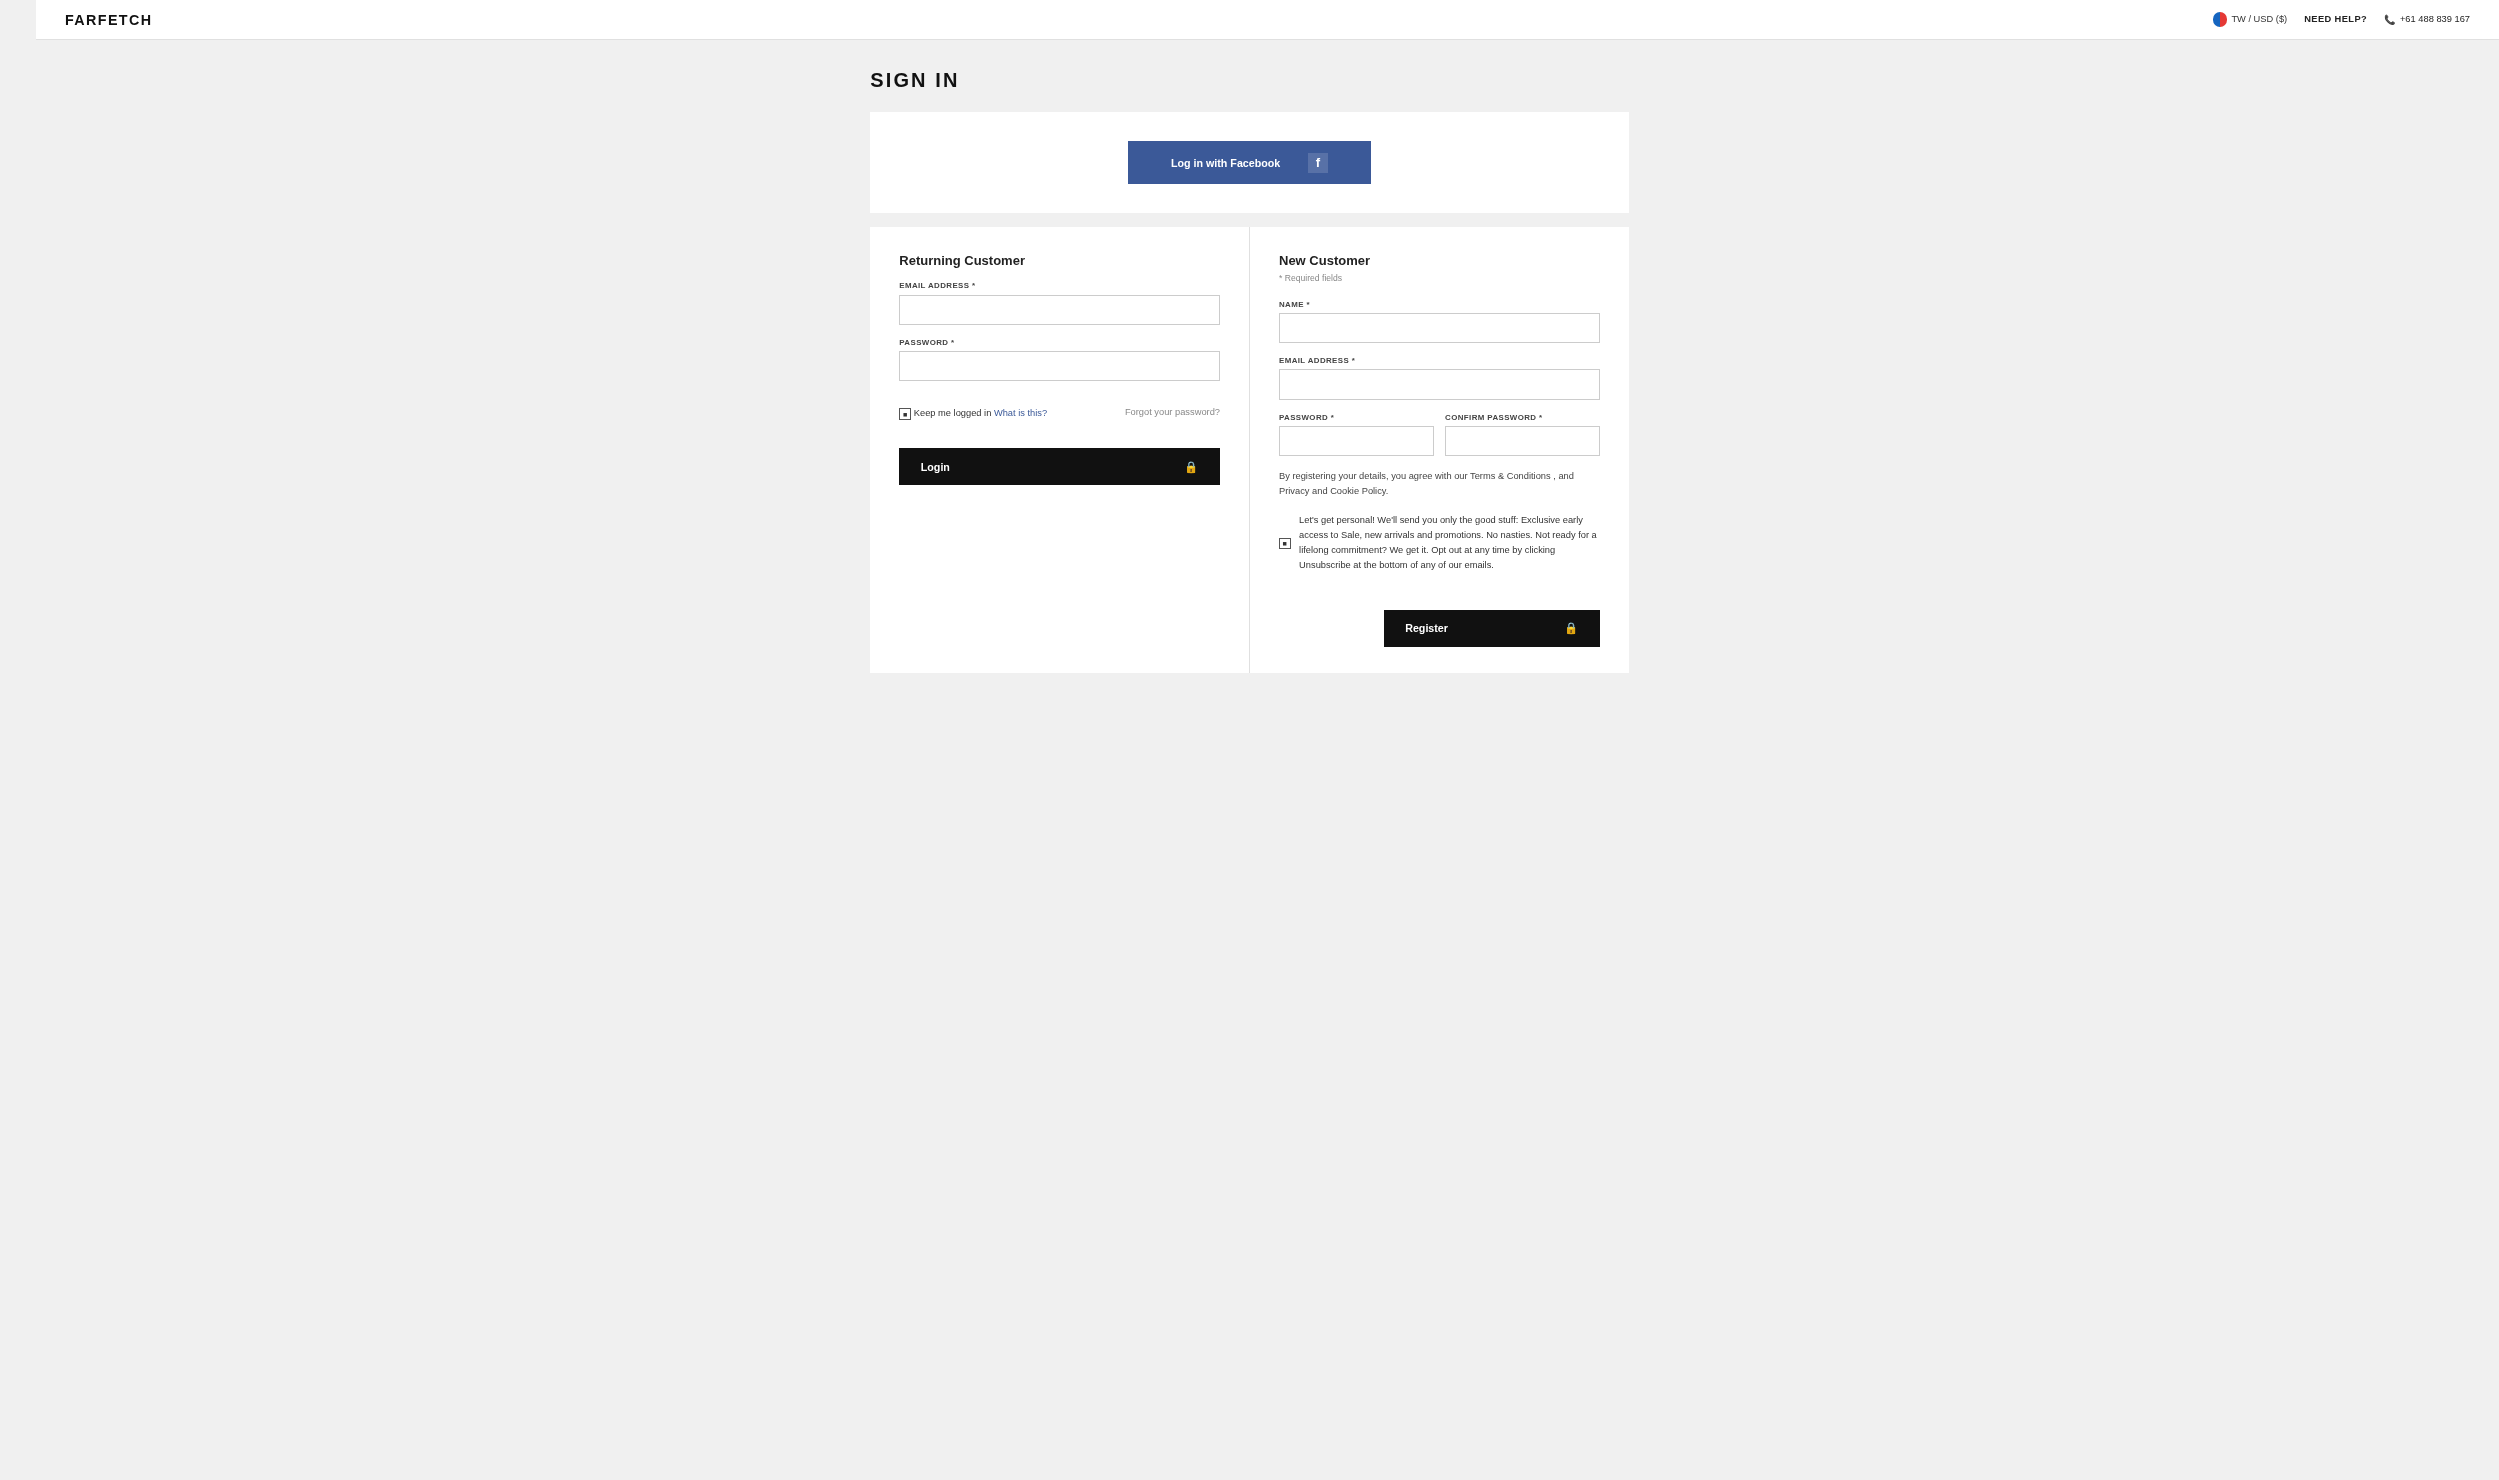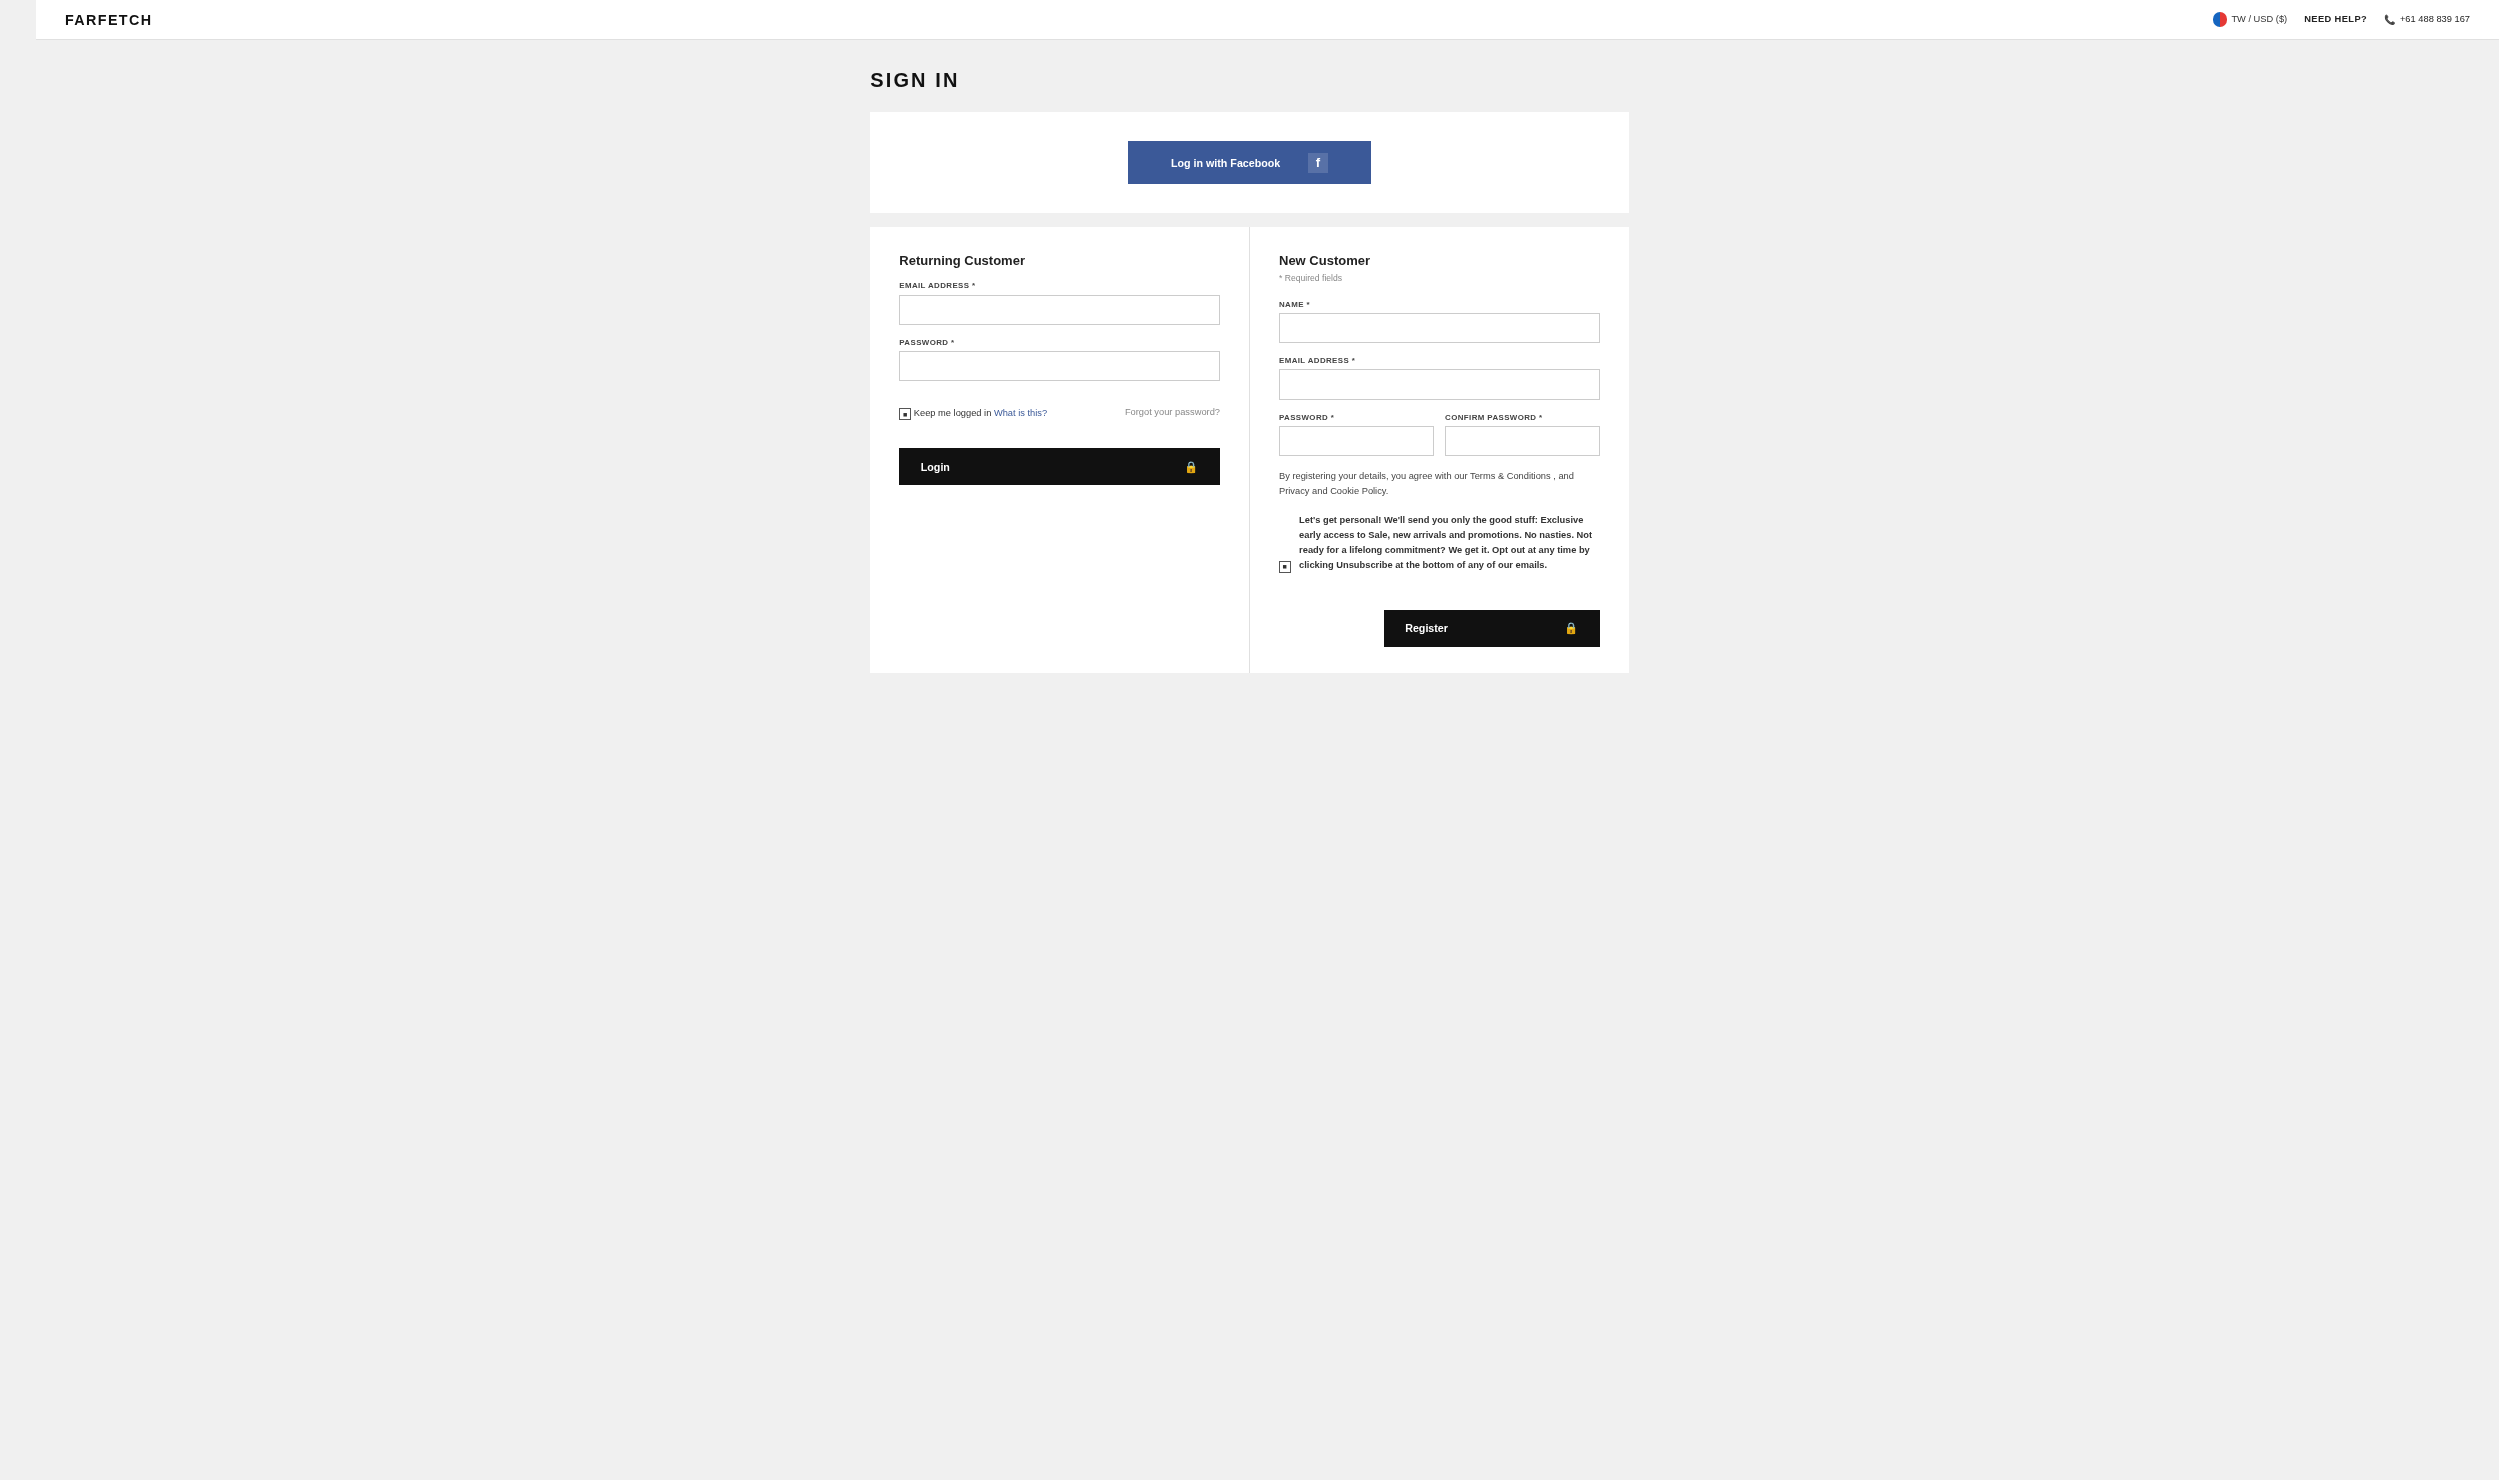--- a/index.html
+++ b/index.html
@@ -284,24 +284,23 @@
 
     .register-text {
       font-size: 9.3px;
       color: #444;
       line-height: 1.6;
       margin-top: 13px;
     }
 
     .marketing-checkbox-row {
       display: flex;
-      align-items: flex-end;
+      align-items: center;
       gap: 8.6px;
       margin-top: 14.3px;
-      font-weight: bold;
     }
 
     .marketing-text {
       font-size: 9.3px;
       color: #333;
       line-height: 1.6;
     }
 
     .register-area {
       display: flex;

